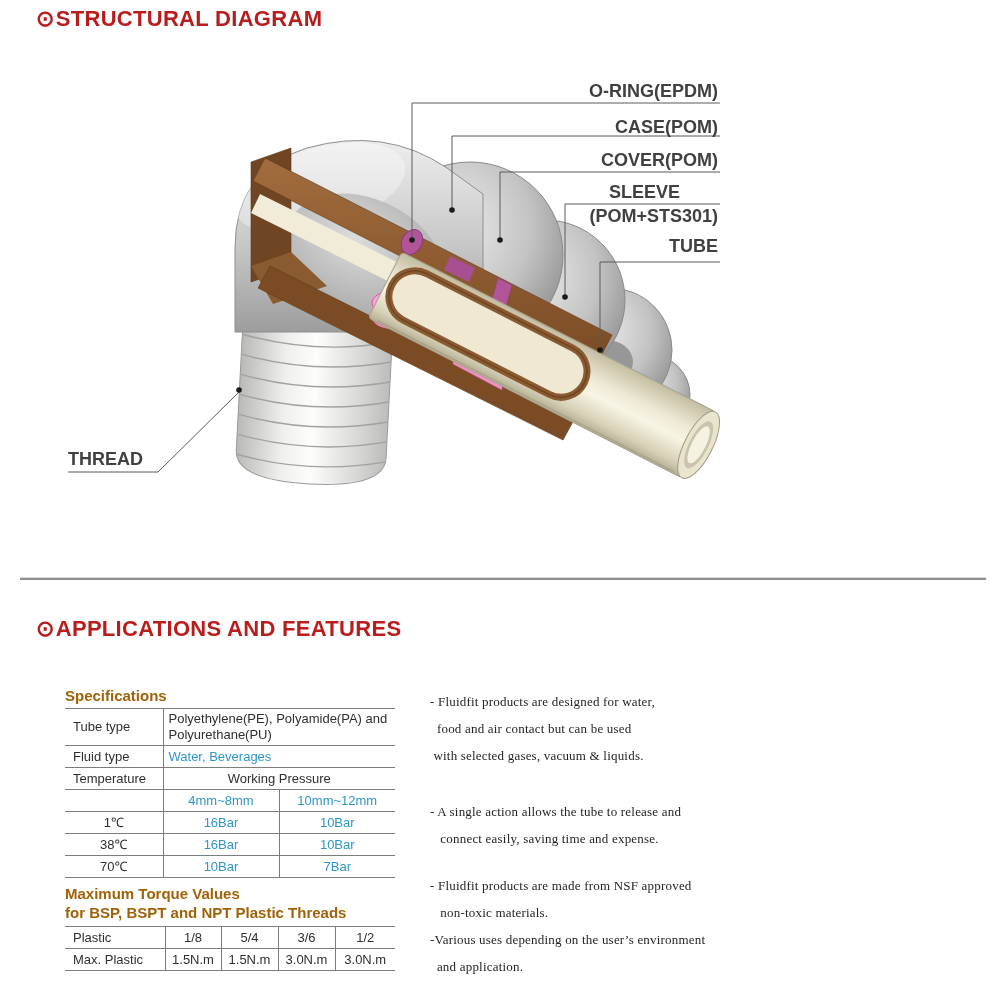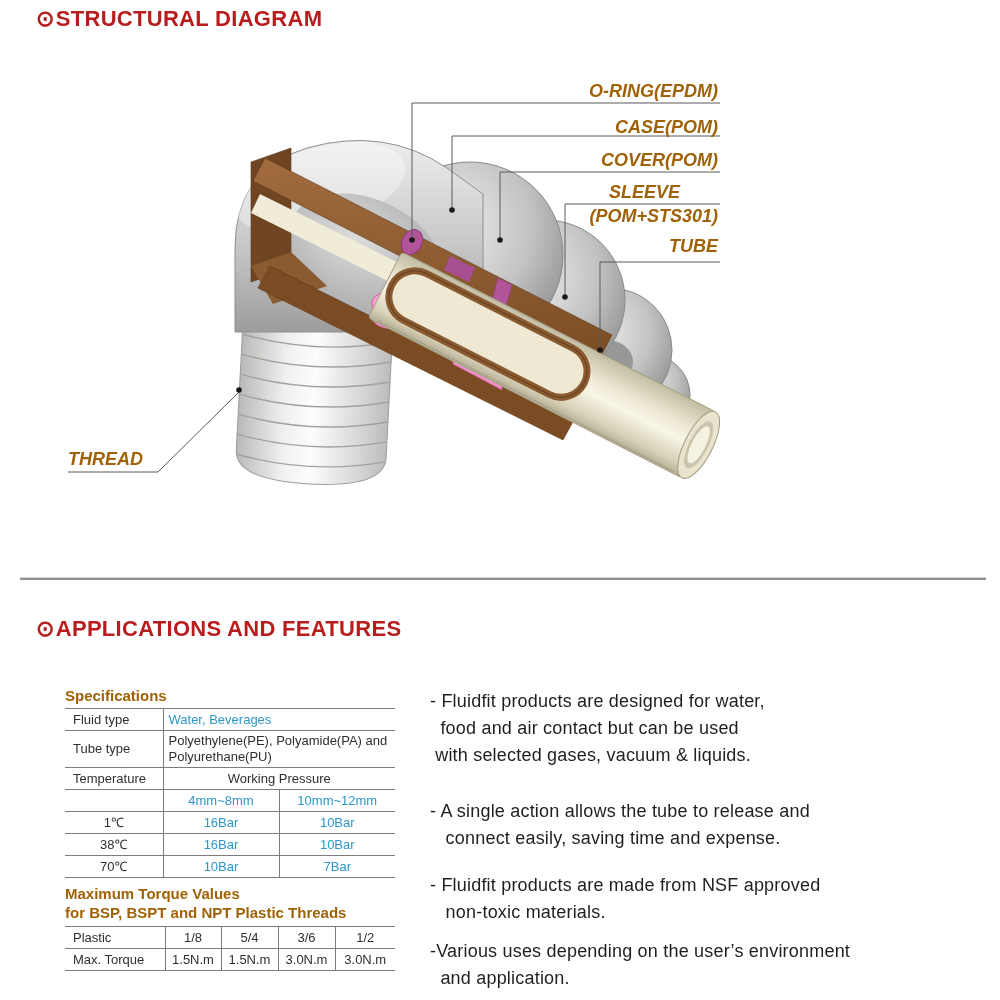--- a/index.html
+++ b/index.html
@@ -1,31 +1,31 @@
 <!DOCTYPE html>
 <html><head>
 <meta charset="utf-8">
 <style>
   html,body{margin:0;padding:0;background:#ffffff;}
   body{width:1000px;height:1000px;position:relative;font-family:"Liberation Sans",sans-serif;overflow:hidden;}
   .abs{position:absolute;}
   .sec-title{font-size:22px;font-weight:bold;color:#b91c1c;letter-spacing:.3px;white-space:nowrap;}
   .sec-title .bullet{font-size:22px;margin-right:1px;}
-  .dlabel{font-size:18px;font-weight:600;color:#a16207;white-space:nowrap;font-style:italic;}
+  .dlabel{font-size:18px;font-weight:600;color:#404040;white-space:nowrap;}
   .divider{height:2px;background:#8f8f8f;border-top:1px solid #d9d9d9;}
   .tbl-title{font-size:15px;font-weight:bold;color:#a16207;line-height:19px;white-space:nowrap;}
   table{border-collapse:collapse;table-layout:fixed;border-bottom:1px solid #7c7c7c;}
   td{border-top:1px solid #7c7c7c;font-size:13px;color:#2f2f2f;padding:2px 5px;height:17px;line-height:16px;vertical-align:middle;}
   td+td{border-left:1px solid #7c7c7c;}
   .ctr{text-align:center;}
   .lbl{padding-left:8px;}
   .blue{color:#2e96c8;}
   .feature{margin:0;}
-  .fline{font-size:18px;line-height:27px;color:#1f1f1f;white-space:pre;letter-spacing:.2px;}
-  .f1{margin-bottom:29px;} .f2{margin-bottom:20px;} .f3{margin-bottom:12px;}
+  .fline{font-size:13px;line-height:27px;color:#1f1f1f;white-space:pre;letter-spacing:.2px;font-family:Liberation Serif, serif;}
+  .f1{margin-bottom:29px;} .f2{margin-bottom:20px;} .f3{}
 </style>
 </head>
 <body>
 
 <div class="abs sec-title" style="left:36px;top:6px;"><span class="bullet">⊙</span><span>STRUCTURAL DIAGRAM</span></div>
 
 <svg class="abs" style="left:55px;top:70px;" width="680" height="430" viewBox="0 0 680 430">
   <defs>
     <linearGradient id="gBody" x1="0" y1="0" x2="0" y2="1">
       <stop offset="0" stop-color="#ededed"></stop>
@@ -140,26 +140,26 @@
 
 <div class="abs tbl-title" style="left:65px;top:686px;">Specifications</div>
 <table id="spec-table" class="abs" style="left:65px;top:708px;width:330px;">
   <colgroup>
       <col style="width:98px">
       <col style="width:116px">
       <col style="width:116px">
     </colgroup>
   <tbody>
       <tr>
+        <td class="lbl">Tube type</td>
+        <td colspan="2" class="">Polyethylene(PE), Polyamide(PA) and Polyurethane(PU)</td>
+      </tr>
+      <tr>
         <td class="lbl">Fluid type</td>
         <td colspan="2" class="blue">Water, Beverages</td>
-      </tr>
-      <tr>
-        <td class="lbl">Tube type</td>
-        <td colspan="2" class="">Polyethylene(PE), Polyamide(PA) and Polyurethane(PU)</td>
       </tr>
       <tr>
         <td class="lbl">Temperature</td>
         <td colspan="2" class="ctr">Working Pressure</td>
       </tr>
       <tr>
         <td class=""></td>
         <td class="blue ctr">4mm~8mm</td>
         <td class="blue ctr">10mm~12mm</td>
       </tr>
@@ -195,21 +195,21 @@
     </colgroup>
   <tbody>
       <tr>
         <td class="lbl">Plastic</td>
         <td class="ctr">1/8</td>
         <td class="ctr">5/4</td>
         <td class="ctr">3/6</td>
         <td class="ctr">1/2</td>
       </tr>
       <tr>
-        <td class="lbl">Max. Torque</td>
+        <td class="lbl">Max. Plastic</td>
         <td class="ctr">1.5N.m</td>
         <td class="ctr">1.5N.m</td>
         <td class="ctr">3.0N.m</td>
         <td class="ctr">3.0N.m</td>
       </tr>
     </tbody>
 </table>
 
 <div class="abs" style="left:430px;top:688px;width:565px;">
     <div class="feature f1">

